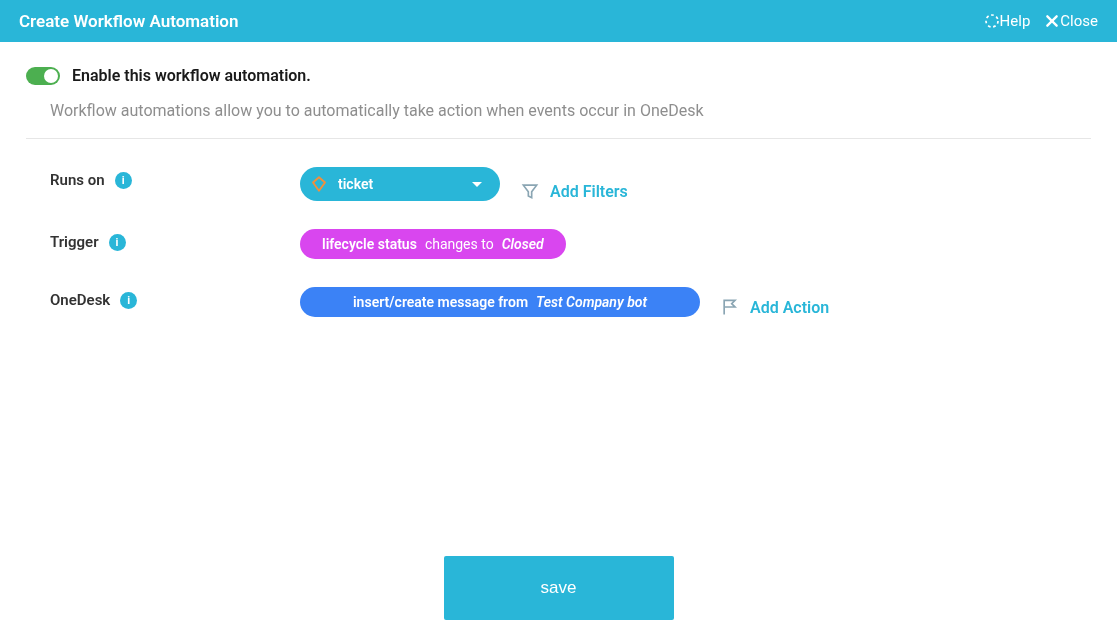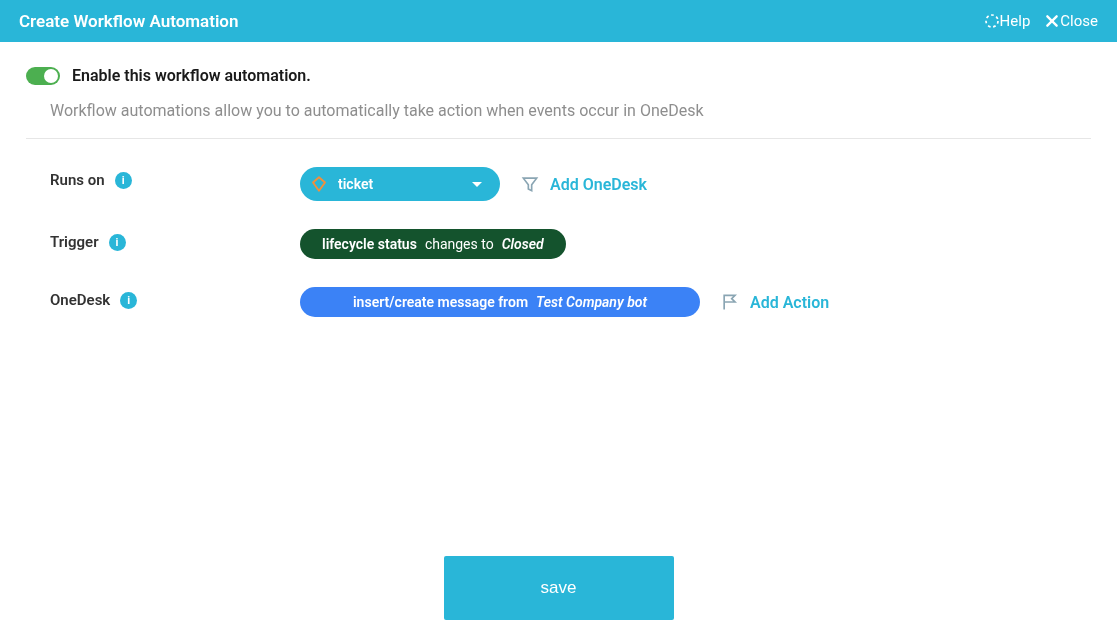--- a/index.html
+++ b/index.html
@@ -103,21 +103,21 @@
     border-radius: 50%;
     display: inline-flex;
     align-items: center;
     justify-content: center;
     font-size: 11px;
     font-weight: 700;
     cursor: pointer;
   }
   .form-controls {
     display: flex;
-    align-items: center;
+    align-items: flex-end;
     gap: 20px;
   }
   .pill {
     border-radius: 30px;
     display: inline-flex;
     align-items: center;
     color: #fff;
     font-size: 14px;
     font-weight: 600;
     height: 34px;
@@ -145,21 +145,21 @@
     justify-content: center;
   }
   .chevron-down {
     width: 0;
     height: 0;
     border-left: 5px solid transparent;
     border-right: 5px solid transparent;
     border-top: 5px solid #fff;
   }
   .pill-orange {
-    background: #14532d;
+    background: #d946ef;
     height: 30px;
     padding: 0 22px;
     gap: 8px;
   }
   .pill-green {
     background: #3b82f6;
     height: 30px;
     padding: 0 22px;
     gap: 8px;
     min-width: 400px;
@@ -246,21 +246,21 @@
             </svg>
           </span>
           <span>ticket</span>
         </div>
         <span class="chevron-down"></span>
       </div>
       <div class="link-btn">
         <svg class="icon-svg" width="20" height="20" viewBox="0 0 24 24" fill="none" stroke="currentColor" stroke-width="2">
           <path d="M4 5 H20 L14 13 V20 L10 18 V13 Z"></path>
         </svg>
-        <span>Add OneDesk</span>
+        <span>Add Filters</span>
       </div>
     </div>
   </div>
 
   <div class="form-row">
     <div class="form-label">
       <span>Trigger</span>
       <span class="info-icon">i</span>
     </div>
     <div class="form-controls">

